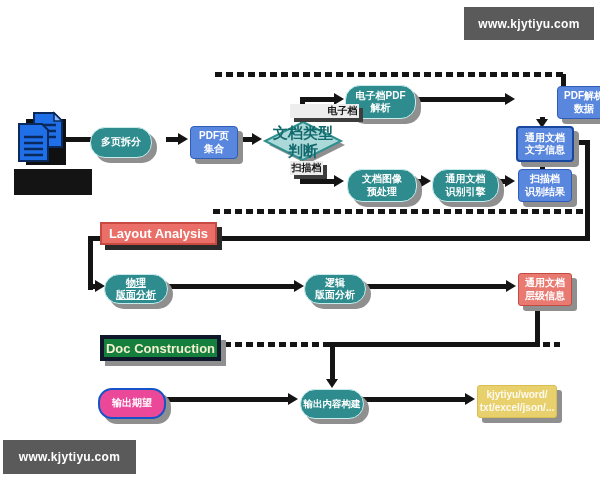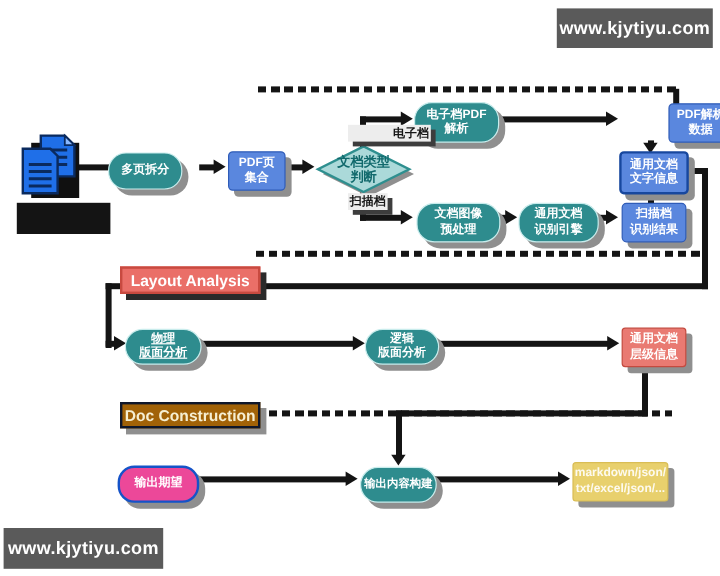--- a/index.html
+++ b/index.html
@@ -1,28 +1,28 @@
 <!DOCTYPE html>
 <html><head>
 <meta charset="utf-8">
 <style>
   html,body{margin:0;padding:0;background:#fff;}
   #canvas{position:relative;width:600px;height:480px;background:#ffffff;overflow:hidden;
           font-family:"Liberation Sans",sans-serif;}
   .abs{position:absolute;}
   .lbl{white-space:pre-line;}
   
-  .wm{background:#5a5a5a;color:#fff;font-size:15px;font-weight:bold;
+  .wm{background:#5a5a5a;color:#fff;font-size:12px;font-weight:bold;
       display:flex;align-items:center;justify-content:center;z-index:6;letter-spacing:.3px;}
   
   .sec{display:flex;align-items:center;justify-content:center;font-weight:bold;font-size:13px;
        color:#fff;z-index:5;}
   .sec-blue{background:#2f7de0;border:2px solid #1a55b8;box-shadow:5px 5px 0 #1f1f1f;}
   .sec-red{background:#ea6f68;border:2px solid #c84a40;box-shadow:5px 5px 0 #2a2a2a;}
-  .sec-yellow{background:#a16207;border:2px solid #0f172a;box-shadow:5px 5px 0 #8f8f8f;color:#f6efd2;}
+  .sec-yellow{background:#15803d;border:4px solid #0f172a;box-shadow:5px 5px 0 #8f8f8f;color:#f6efd2;}
   
   .node{display:flex;align-items:center;justify-content:center;text-align:center;
         color:#fff;font-weight:bold;font-size:10px;line-height:1.25;z-index:4;
         box-shadow:5px 5px 0 #8f8f8f;}
   .teal{background:#2e8c8e;border:1.5px solid #c8ecec;border-radius:15px;}
   .blue{background:#5a87de;border:1.5px solid #2f5cb8;border-radius:4px;}
   .blue-strong{background:#5a87de;border:2px solid #17479e;border-radius:4px;}
   .bright-blue{background:#ec4899;border:2px solid #1553c8;border-radius:14px;}
   .red{background:#e97a72;border:1.5px solid #c44a3f;border-radius:3px;}
   .yellow{background:#e8d06d;border:1.5px solid #d9bd55;border-radius:3px;color:#fdfaef;}
@@ -33,21 +33,21 @@
   .dash{z-index:1;display:block;height:5px;
         background:repeating-linear-gradient(90deg,#141414 0 7px,rgba(0,0,0,0) 7px 11px);}
   .arr-r{width:0;height:0;border-top:6.5px solid transparent;border-bottom:6.5px solid transparent;
          border-left:10px solid #141414;z-index:2;}
   .arr-d{width:0;height:0;border-left:6.5px solid transparent;border-right:6.5px solid transparent;
          border-top:9px solid #141414;z-index:2;}
   .arr-u{width:0;height:0;border-left:6.5px solid transparent;border-right:6.5px solid transparent;
          border-bottom:9px solid #141414;z-index:2;}
   .cap{color:#2b2b3f;font-size:10px;font-weight:bold;text-align:center;line-height:1.4;z-index:3;}
   .cap-shadow{background:#141414;z-index:2;}
-  .diamond-text{color:#11696c;font-size:11px;font-weight:bold;text-align:center;line-height:1.2;
+  .diamond-text{color:#11696c;font-size:15px;font-weight:bold;text-align:center;line-height:1.2;
                 display:flex;align-items:center;justify-content:center;z-index:4;}
 </style>
 </head>
 <body>
 
 <div id="canvas">
 
   <div class="abs wm" style="left:464px;top:7px;width:130px;height:33px;">www.kjytiyu.com</div>
   <div class="abs wm" style="left:3px;top:440px;width:133px;height:34px;">www.kjytiyu.com</div>
 
@@ -148,16 +148,16 @@
 
   <div class="abs node teal lbl" style="left:104px;top:274px;width:62px;height:28px;text-decoration:underline;">物理
 版面分析</div>
   <div class="abs node teal lbl" style="left:304px;top:274px;width:60px;height:28px;">逻辑
 版面分析</div>
   <div class="abs node red lbl" style="left:518px;top:273px;width:52px;height:31px;">通用文档
 层级信息</div>
 
   <div class="abs node bright-blue lbl" style="left:98px;top:388px;width:64px;height:27px;">输出期望</div>
   <div class="abs node teal lbl" style="left:300px;top:389px;width:62px;height:28px;font-size:9.5px;">输出内容构建</div>
-  <div class="abs node yellow lbl" style="left:477px;top:385px;width:78px;height:31px;">markdown/json/
+  <div class="abs node yellow lbl" style="left:477px;top:385px;width:78px;height:31px;">kjytiyu/word/
 txt/excel/json/...</div>
 
 </div>
 
 </body></html>

